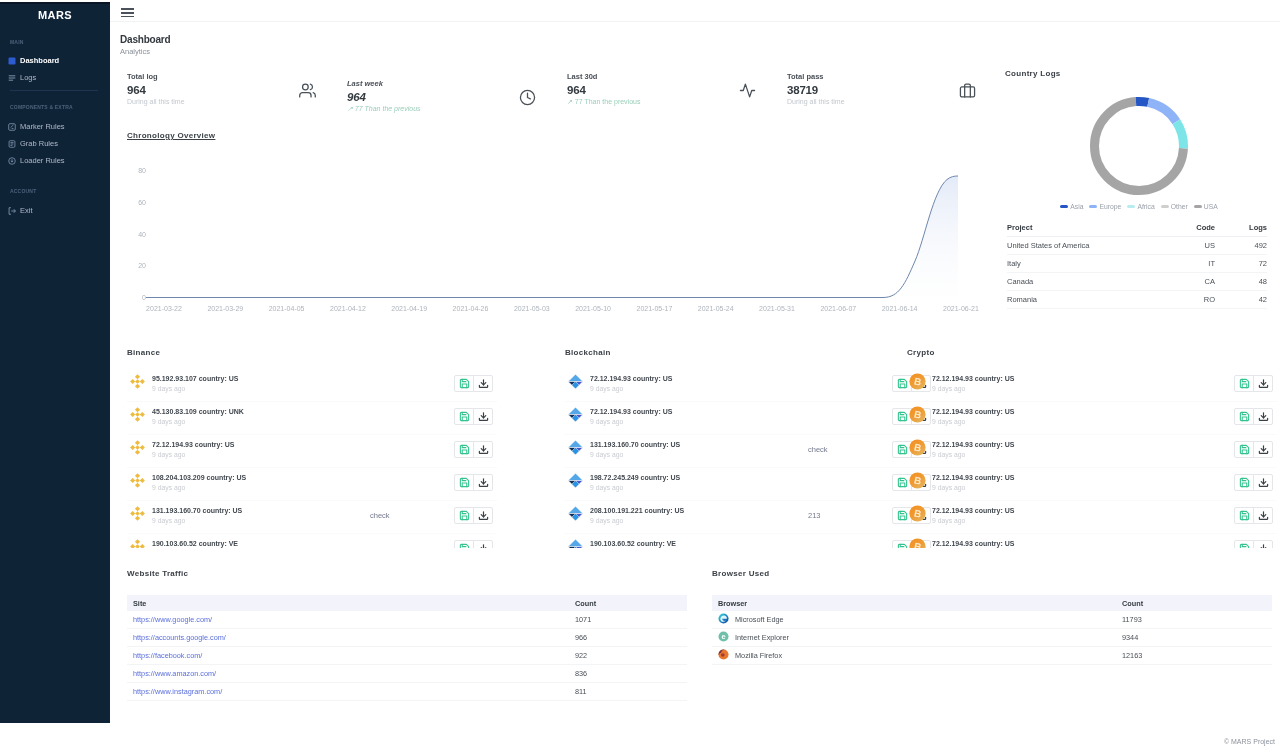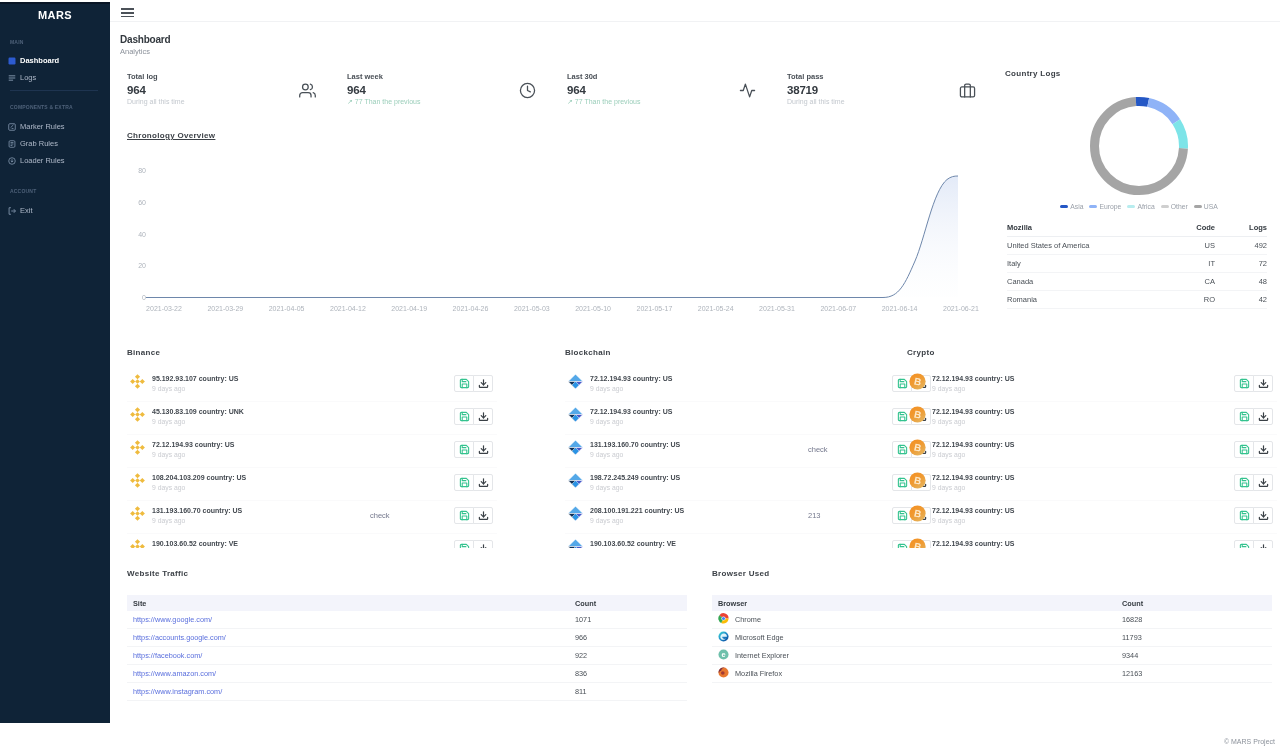--- a/index.html
+++ b/index.html
@@ -162,21 +162,21 @@
   <div class="stat-label">Total log</div>
   <div class="stat-num" style="margin-top:3px;">964</div>
   <div class="stat-sub" style="margin-top:2px;">During all this time</div>
   <svg class="abs" style="right:15px; top:10px;" width="17" height="17" viewBox="0 0 24 24" fill="none" stroke="#495057" stroke-width="1.8" stroke-linecap="round" stroke-linejoin="round">
       <path d="M17 21v-2a4 4 0 0 0-4-4H5a4 4 0 0 0-4 4v2"></path>
       <circle cx="9" cy="7" r="4"></circle>
       <path d="M23 21v-2a4 4 0 0 0-3-3.87"></path>
       <path d="M16 3.13a4 4 0 0 1 0 7.75"></path>
     </svg>
 </div>
-<div class="abs" style="left:347px; top:72px; width:204px;">
+<div class="abs" style="left:347px; top:79px; width:204px;font-style:italic;">
   <div class="stat-label">Last week</div>
   <div class="stat-num" style="margin-top:3px;">964</div>
   <div class="stat-green" style="margin-top:2px;">↗ 77 Than the previous</div>
   <svg class="abs" style="right:15px; top:10px;" width="17" height="17" viewBox="0 0 24 24" fill="none" stroke="#495057" stroke-width="1.8" stroke-linecap="round" stroke-linejoin="round">
       <circle cx="12" cy="12" r="10"></circle>
       <path d="M12 6v6l4 2"></path>
     </svg>
 </div>
 <div class="abs" style="left:567px; top:72px; width:204px;">
   <div class="stat-label">Last 30d</div>
@@ -208,21 +208,21 @@
 <div class="abs" style="left:1007px; top:203px; width:264px; display:flex; justify-content:center; gap:6px; font-size:6.8px; color:#9aa0a9; align-items:center;">
   <span><i style="display:inline-block;width:8px;height:3px;border-radius:2px;background:#2457c5;vertical-align:1px;margin-right:2px;"></i>Asia</span>
   <span><i style="display:inline-block;width:8px;height:3px;border-radius:2px;background:#8fb3f7;vertical-align:1px;margin-right:2px;"></i>Europe</span>
   <span><i style="display:inline-block;width:8px;height:3px;border-radius:2px;background:#b8edef;vertical-align:1px;margin-right:2px;"></i>Africa</span>
   <span><i style="display:inline-block;width:8px;height:3px;border-radius:2px;background:#cfcfcf;vertical-align:1px;margin-right:2px;"></i>Other</span>
   <span><i style="display:inline-block;width:8px;height:3px;border-radius:2px;background:#a5a5a5;vertical-align:1px;margin-right:2px;"></i>USA</span>
 </div>
 <table class="ct abs" style="left:1007px; top:219px;">
   <tbody>
       <tr>
-        <th>Mozilla</th>
+        <th>Project</th>
         <th class="r" style="width:44px;">Code</th>
         <th class="r" style="width:52px;">Logs</th>
       </tr>
   <tr>
         <td>United States of America</td>
         <td class="r">US</td>
         <td class="r">492</td>
       </tr>
   <tr>
         <td>Italy</td>
@@ -677,31 +677,20 @@
 <table class="btable abs" style="left:712px; top:595px;">
   <thead>
       <tr>
         <td>Browser</td>
         <td style="width:156px;">Count</td>
       </tr>
     </thead>
   <tbody>
     <tr>
         <td><span class="bico"><svg width="11" height="11" viewBox="0 0 24 24">
-              <circle cx="12" cy="12" r="11" fill="#fff"></circle>
-              <path d="M12 12 L3 5 A11 11 0 0 1 23 12 Z" fill="#ea4335"></path>
-              <path d="M12 12 L23 12 A11 11 0 0 1 7 21.7 Z" fill="#fbbc05"></path>
-              <path d="M12 12 L7 21.7 A11 11 0 0 1 3 5 Z" fill="#34a853"></path>
-              <circle cx="12" cy="12" r="4.6" fill="#fff"></circle>
-              <circle cx="12" cy="12" r="3.4" fill="#4285f4"></circle>
-            </svg></span>Chrome</td>
-        <td>16828</td>
-      </tr>
-    <tr>
-        <td><span class="bico"><svg width="11" height="11" viewBox="0 0 24 24">
               <defs>
                 <linearGradient id="eg" x1="0.1" y1="0.1" x2="0.9" y2="0.9">
                   <stop offset="0" stop-color="#3bd0d4"></stop>
                   <stop offset="0.5" stop-color="#1e88c9"></stop>
                   <stop offset="1" stop-color="#0d4f9e"></stop>
                 </linearGradient>
               </defs>
               <circle cx="12" cy="12" r="11" fill="url(#eg)"></circle>
               <path d="M5 13.5 C 5 7.5 10 4.5 14 5.5 C 18 6.5 20 10 19.5 12.5 L 9 12.5 C 9 16 13 18.5 17.5 16.5 C 13 21.5 5.5 19.5 5 13.5 Z" fill="#eefcff" opacity="0.92"></path>
             </svg></span>Microsoft Edge</td>

